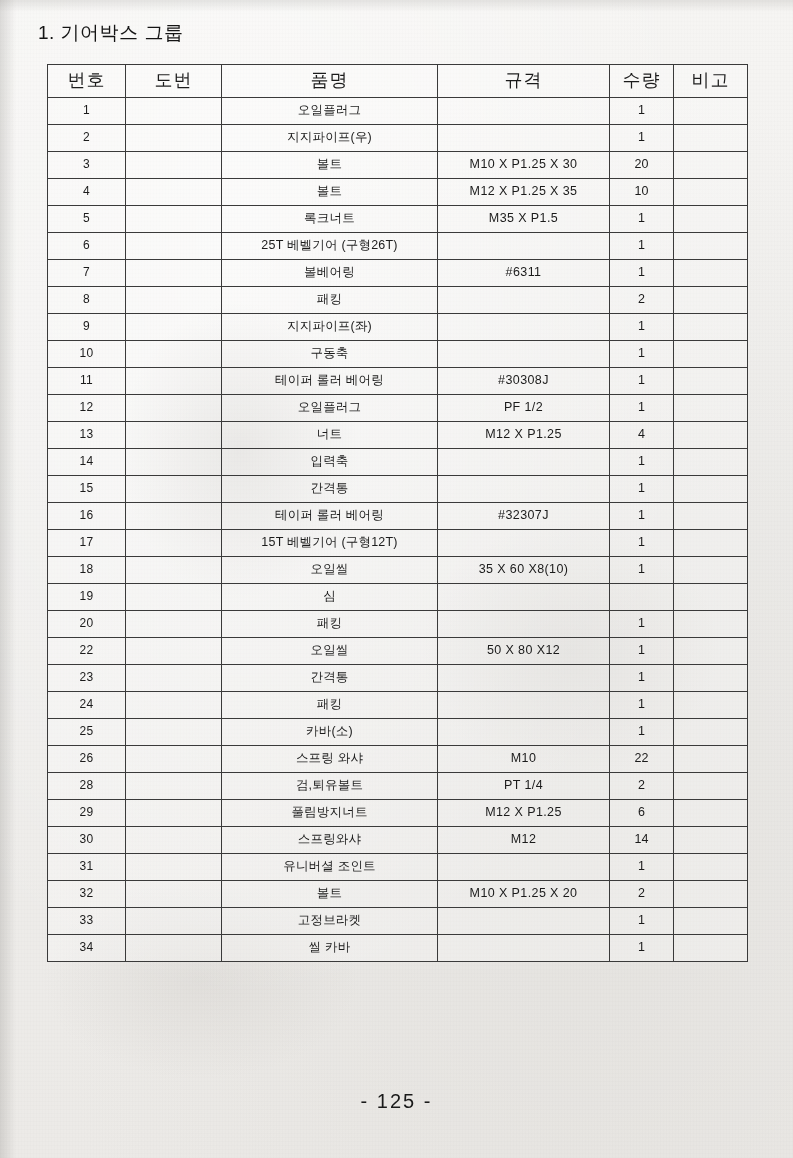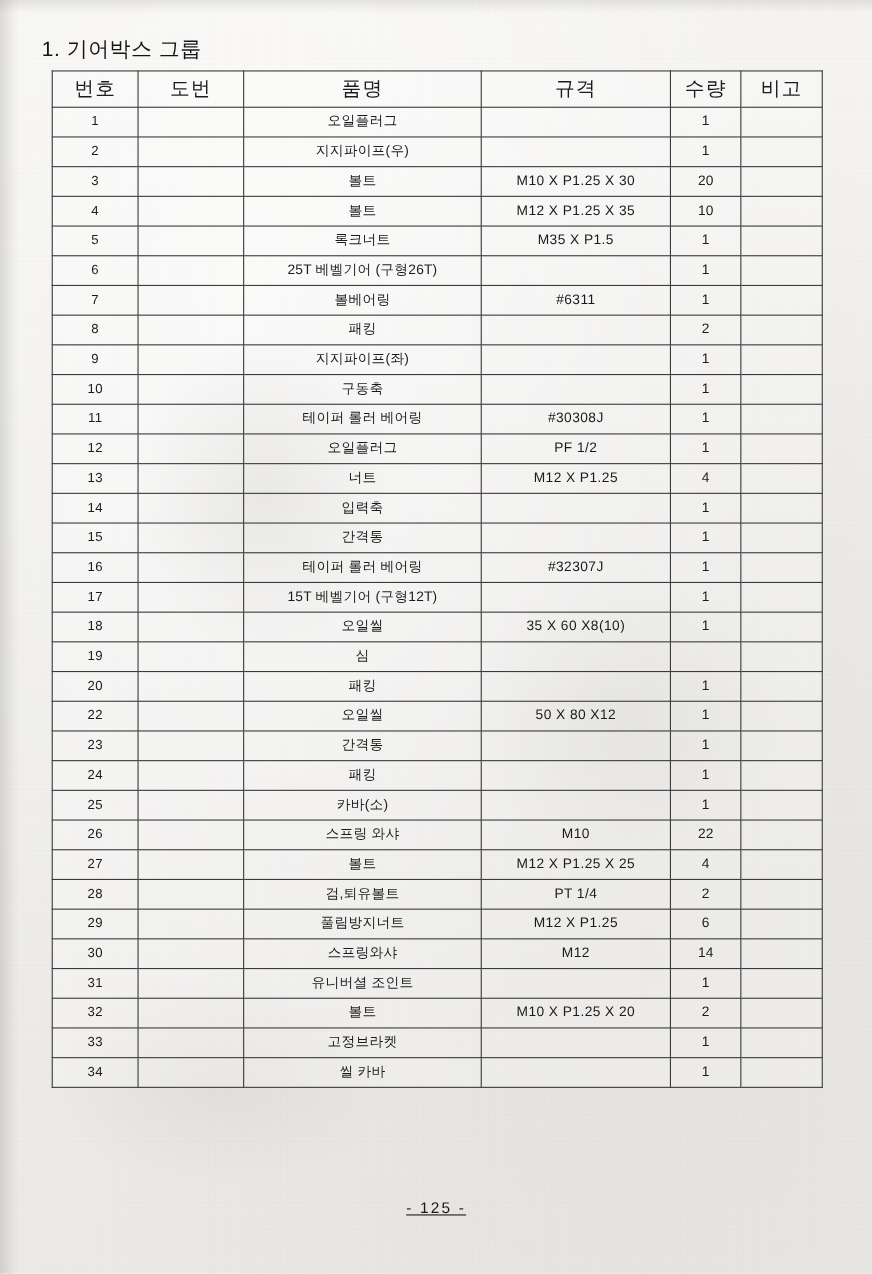--- a/index.html
+++ b/index.html
@@ -62,21 +62,21 @@
   .edge-shadow-top {
     position: absolute;
     left: 0; right: 0; top: 0; height: 12px;
     background: linear-gradient(180deg, rgba(120,118,114,0.16), rgba(120,118,114,0));
     pointer-events: none;
   }
 
   .doc-title {
     position: absolute;
     left: 38px;
-    top: 32px;
+    top: 20px;
     font-size: 19px;
     letter-spacing: 0.5px;
     color: #141414;
     white-space: nowrap;
   }
 
   .table-wrap {
     position: absolute;
     left: 47px;
     top: 64px;
@@ -127,24 +127,23 @@
   table.bom td.qty {
     font-size: 12.5px;
   }
 
   .page-footer {
     position: absolute;
     left: 0;
     right: 0;
     top: 1090px;
     text-align: center;
-    font-size: 14px;
+    font-size: 20px;
     letter-spacing: 2px;
     color: #1a1a1a;
-    text-decoration: underline;
   }
 </style>
 </head>
 <body>
 
 <div class="page">
   <div class="smudge-a"></div>
   <div class="smudge-b"></div>
   <div class="smudge-c"></div>
   <div class="scan-noise"></div>
@@ -368,28 +367,20 @@
           </tr>
           <tr>
             <td class="num">26</td>
             <td class="dwg"></td>
             <td class="name">스프링 와샤</td>
             <td class="spec">M10</td>
             <td class="qty">22</td>
             <td class="note"></td>
           </tr>
           <tr>
-            <td class="num">27</td>
-            <td class="dwg"></td>
-            <td class="name">볼트</td>
-            <td class="spec">M12 X P1.25 X 25</td>
-            <td class="qty">4</td>
-            <td class="note"></td>
-          </tr>
-          <tr>
             <td class="num">28</td>
             <td class="dwg"></td>
             <td class="name">검,퇴유볼트</td>
             <td class="spec">PT 1/4</td>
             <td class="qty">2</td>
             <td class="note"></td>
           </tr>
           <tr>
             <td class="num">29</td>
             <td class="dwg"></td>

